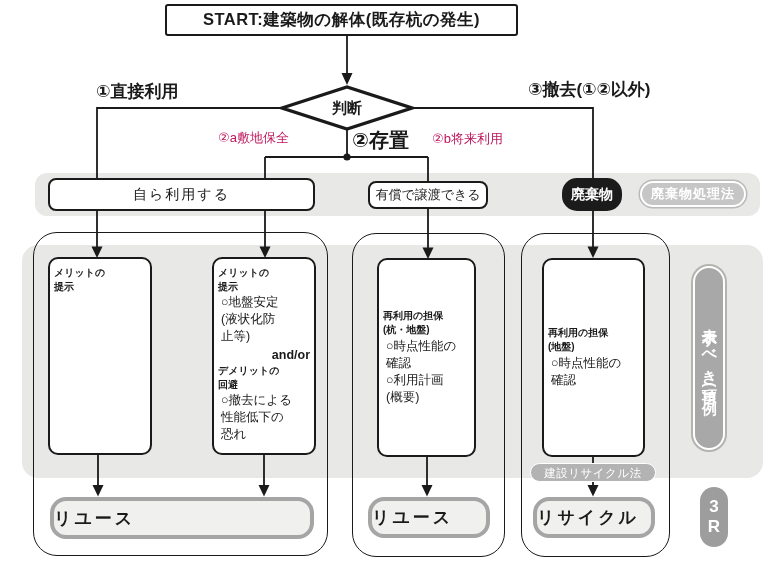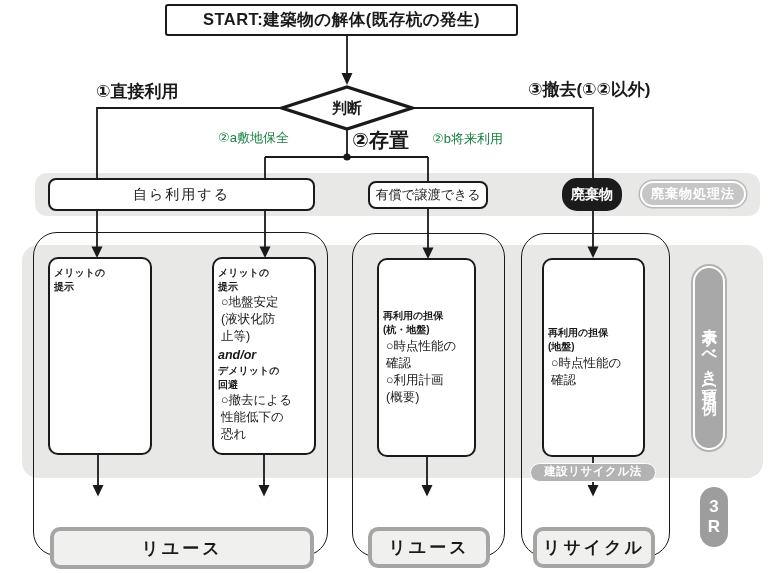--- a/index.html
+++ b/index.html
@@ -19,32 +19,32 @@
   .start-box{border:2.8px solid #1a1a1a;border-radius:3px;background:#fff;font-weight:bold;font-size:16.5px;letter-spacing:.5px;}
   .white-box{border:2.5px solid #1a1a1a;border-radius:8px;background:#fff;}
   .black-box{background:#1b1b1b;border-radius:15px;color:#fff;font-weight:bold;font-size:14px;}
   .gray-pill{background:#c6c6c6;border:2px solid #ffffff;box-shadow:0 0 0 1.5px #b9b9b9;border-radius:14px;color:#fff;font-weight:bold;font-size:13px;letter-spacing:1px;}
   .outer-group{border:1.6px solid #1a1a1a;border-radius:24px;background:transparent;z-index:3;}
   .content-box{border:2.5px solid #1a1a1a;border-radius:10px;background:#fff;z-index:3;box-sizing:border-box;
     display:flex;flex-direction:column;align-items:stretch;padding:7px 4px;font-size:12.5px;line-height:1.36;}
   .content-box.vcenter{justify-content:center;}
   .cb-heading{font-weight:bold;text-align:left;white-space:pre-line;font-size:10px;}
   .cb-body{text-align:left;white-space:pre-line;padding:1px 2px 0 3px;}
-  .cb-conn{text-align:left;font-weight:600;padding:2px 0 0 0;font-style:italic;}
-  .output-box{background:#f0f0ee;border:4px solid #a5a5a5;border-radius:10px;font-weight:bold;font-size:17px;letter-spacing:3px;z-index:3;box-sizing:border-box;display:flex;align-items:center;justify-content:center;margin-top:30px;}
-  .law-pill{background:#b3b3b3;border:1.5px solid #ffffff;border-radius:11px;color:#fff;font-weight:bold;font-size:11.5px;letter-spacing:.5px;z-index:4;box-sizing:border-box;display:flex;align-items:flex-start;justify-content:center;}
+  .cb-conn{text-align:right;font-weight:600;padding:2px 0 0 0;}
+  .output-box{background:#f0f0ee;border:4px solid #a5a5a5;border-radius:16px;font-weight:bold;font-size:17px;letter-spacing:3px;z-index:3;box-sizing:border-box;display:flex;align-items:center;}
+  .law-pill{background:#b3b3b3;border:1.5px solid #ffffff;border-radius:11px;color:#fff;font-weight:normal;font-size:11.5px;letter-spacing:.5px;z-index:4;box-sizing:border-box;display:flex;align-items:flex-end;justify-content:center;}
   .side-pill{background:#a8a8a8;border:2px solid #fff;box-shadow:0 0 0 2px #b3b3b1;border-radius:17px;color:#fff;
     z-index:3;box-sizing:border-box;display:flex;align-items:center;justify-content:center;}
   .side-pill .vtext{writing-mode:vertical-rl;font-weight:bold;font-size:15px;letter-spacing:2px;}
   .r3-pill{background:#9d9d9d;border-radius:15px;color:#fff;z-index:3;display:flex;align-items:center;justify-content:center;}
   .r3-pill .vtext{writing-mode:vertical-rl;text-orientation:upright;font-weight:bold;font-size:17px;letter-spacing:1px;line-height:1;}
   .lbl{z-index:3;white-space:nowrap;}
   .lbl-big{font-weight:bold;font-size:17px;}
   .lbl-mid{font-weight:bold;font-size:20px;}
-  .lbl-small{font-size:13px;color:#15803d;}
+  .lbl-small{font-size:13px;color:#be185d;}
   .diamond-label{font-weight:bold;font-size:15px;z-index:3;text-align:center;}
 </style>
 </head>
 <body>
 
 <div class="stage">
 
   <div class="abs band" style="left:35px;top:173px;width:725px;height:43px;"></div>
   <div class="abs panel" style="left:22px;top:245px;width:741px;height:233px;"></div>
 

